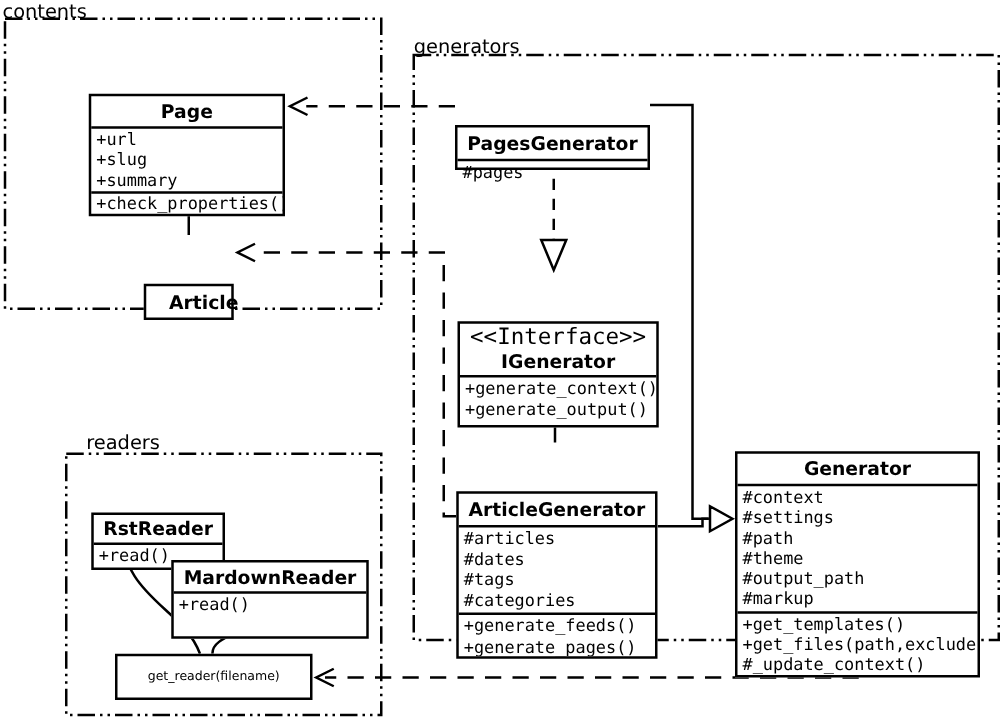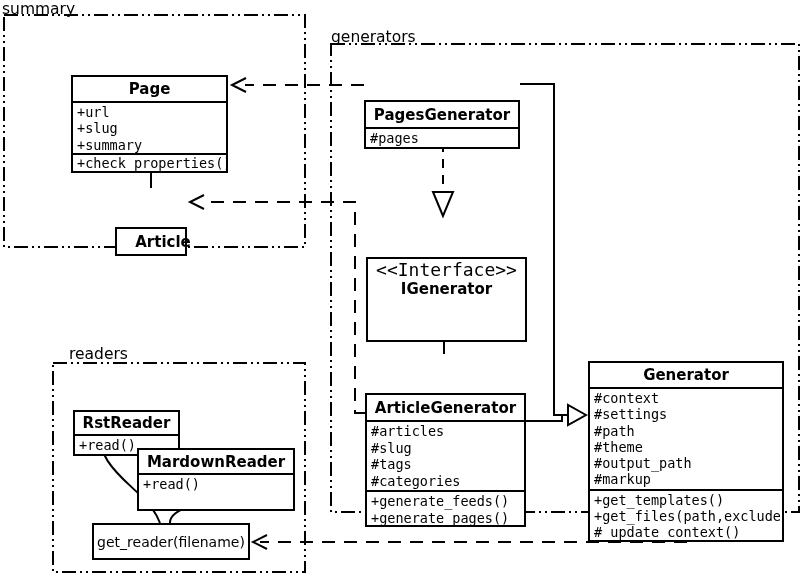--- a/index.html
+++ b/index.html
@@ -10,21 +10,21 @@
   .uml-title{font-family:"DejaVu Sans",sans-serif;font-weight:bold;font-size:15px;
              display:flex;flex-direction:column;align-items:center;justify-content:center;
              text-align:center;white-space:nowrap;}
   .stereotype{font-family:"DejaVu Sans Mono",monospace;font-weight:normal;font-size:18px;line-height:18px;}
   .iname{line-height:20px;}
   .compartment{border-top:2px solid #000;font-family:"DejaVu Sans Mono",monospace;
                font-size:13.5px;padding:1px 0 0 4px;box-sizing:border-box;overflow:hidden;}
   .mline{white-space:nowrap;}
   .pkg-label{position:absolute;z-index:3;font-size:15.5px;line-height:16px;white-space:nowrap;}
   .plain-box{position:absolute;background:#ffffff;border:2px solid #000;box-sizing:border-box;z-index:2;
-             display:flex;align-items:center;justify-content:center;font-size:14px;white-space:nowrap;}
+             display:flex;align-items:center;justify-content:center;font-size:10px;white-space:nowrap;}
 </style>
 </head>
 <body>
 
 <div id="diagram">
 
   <svg id="wires" width="803" height="579" viewBox="0 0 803 579">
 
     <rect x="4" y="15" width="301" height="232" fill="none" stroke="#000" stroke-width="2" stroke-dasharray="14,4,2,4,2,4"></rect>
     <rect x="331" y="44" width="468" height="468" fill="none" stroke="#000" stroke-width="2" stroke-dasharray="14,4,2,4,2,4"></rect>
@@ -54,59 +54,63 @@
     <line x1="687" y1="542" x2="260" y2="542" stroke="#000" stroke-width="2" stroke-dasharray="13,9"></line>
     <polyline points="267,535 253,542 267,549" fill="none" stroke="#000" stroke-width="2"></polyline>
 
     <path d="M 160,523 C 146,485 96,478 97,420" fill="none" stroke="#000" stroke-width="2"></path>
     <polyline points="90,432 97,418 104,431" fill="none" stroke="#000" stroke-width="2"></polyline>
 
     <path d="M 170,523 C 169,506 212,506 213,481" fill="none" stroke="#000" stroke-width="2"></path>
     <polyline points="206,492 213,478 220,492" fill="none" stroke="#000" stroke-width="2"></polyline>
   </svg>
 
-  <div class="pkg-label" style="left:2px;top:1px;">summary</div>
+  <div class="pkg-label" style="left:2px;top:1px;">contents</div>
   <div class="pkg-label" style="left:331px;top:29px;">generators</div>
   <div class="pkg-label" style="left:50px;top:346px;margin-left:19px;">readers</div>
 
   <div class="uml-box" style="left:71px;top:36px;width:157px;height:98px;">
     <div class="uml-title" style="height:24px;">Page</div>
     <div class="compartment" style="height:52px;">
       <div class="mline" style="line-height:16.3px;">+url</div>
       <div class="mline" style="line-height:16.3px;">+slug</div>
       <div class="mline" style="line-height:16.3px;">+summary</div>
     </div>
     <div class="compartment" style="height:18px;">
       <div class="mline" style="line-height:15px;">+check_properties()</div>
     </div>
   </div>
 
   <div class="uml-box" style="left:115px;top:188px;width:72px;height:29px;">
     <div class="uml-title" style="height:25px;padding-left:24px;">Article</div>
   </div>
 
-  <div class="uml-box" style="left:364px;top:61px;width:156px;height:49px;">
+  <div class="uml-box" style="left:364px;top:61px;width:156px;height:36px;">
     <div class="uml-title" style="height:25px;">PagesGenerator</div>
     <div class="compartment" style="height:20px;">
       <div class="mline" style="line-height:16px;">#pages</div>
     </div>
   </div>
 
   <div class="uml-box" style="left:366px;top:218px;width:161px;height:85px;">
     <div class="uml-title" style="height:41px;">
       <div class="stereotype">&lt;&lt;Interface&gt;&gt;</div>
       <div class="iname">IGenerator</div>
     </div>
+    <div class="compartment" style="height:40px;">
+      <div class="mline" style="line-height:17px;">+generate_context()</div>
+      <div class="mline" style="line-height:17px;">+generate_output()</div>
+    </div>
   </div>
 
   <div class="uml-box" style="left:365px;top:354px;width:161px;height:134px;">
     <div class="uml-title" style="height:25px;">ArticleGenerator</div>
     <div class="compartment" style="height:70px;">
       <div class="mline" style="line-height:16.5px;">#articles</div>
-      <div class="mline" style="line-height:16.5px;">#slug</div>
+      <div class="mline" style="line-height:16.5px;">#dates</div>
       <div class="mline" style="line-height:16.5px;">#tags</div>
       <div class="mline" style="line-height:16.5px;">#categories</div>
     </div>
     <div class="compartment" style="height:35px;">
       <div class="mline" style="line-height:16.5px;">+generate_feeds()</div>
       <div class="mline" style="line-height:16.5px;">+generate_pages()</div>
     </div>
   </div>
 
   <div class="uml-box" style="left:588px;top:322px;width:196px;height:181px;">

